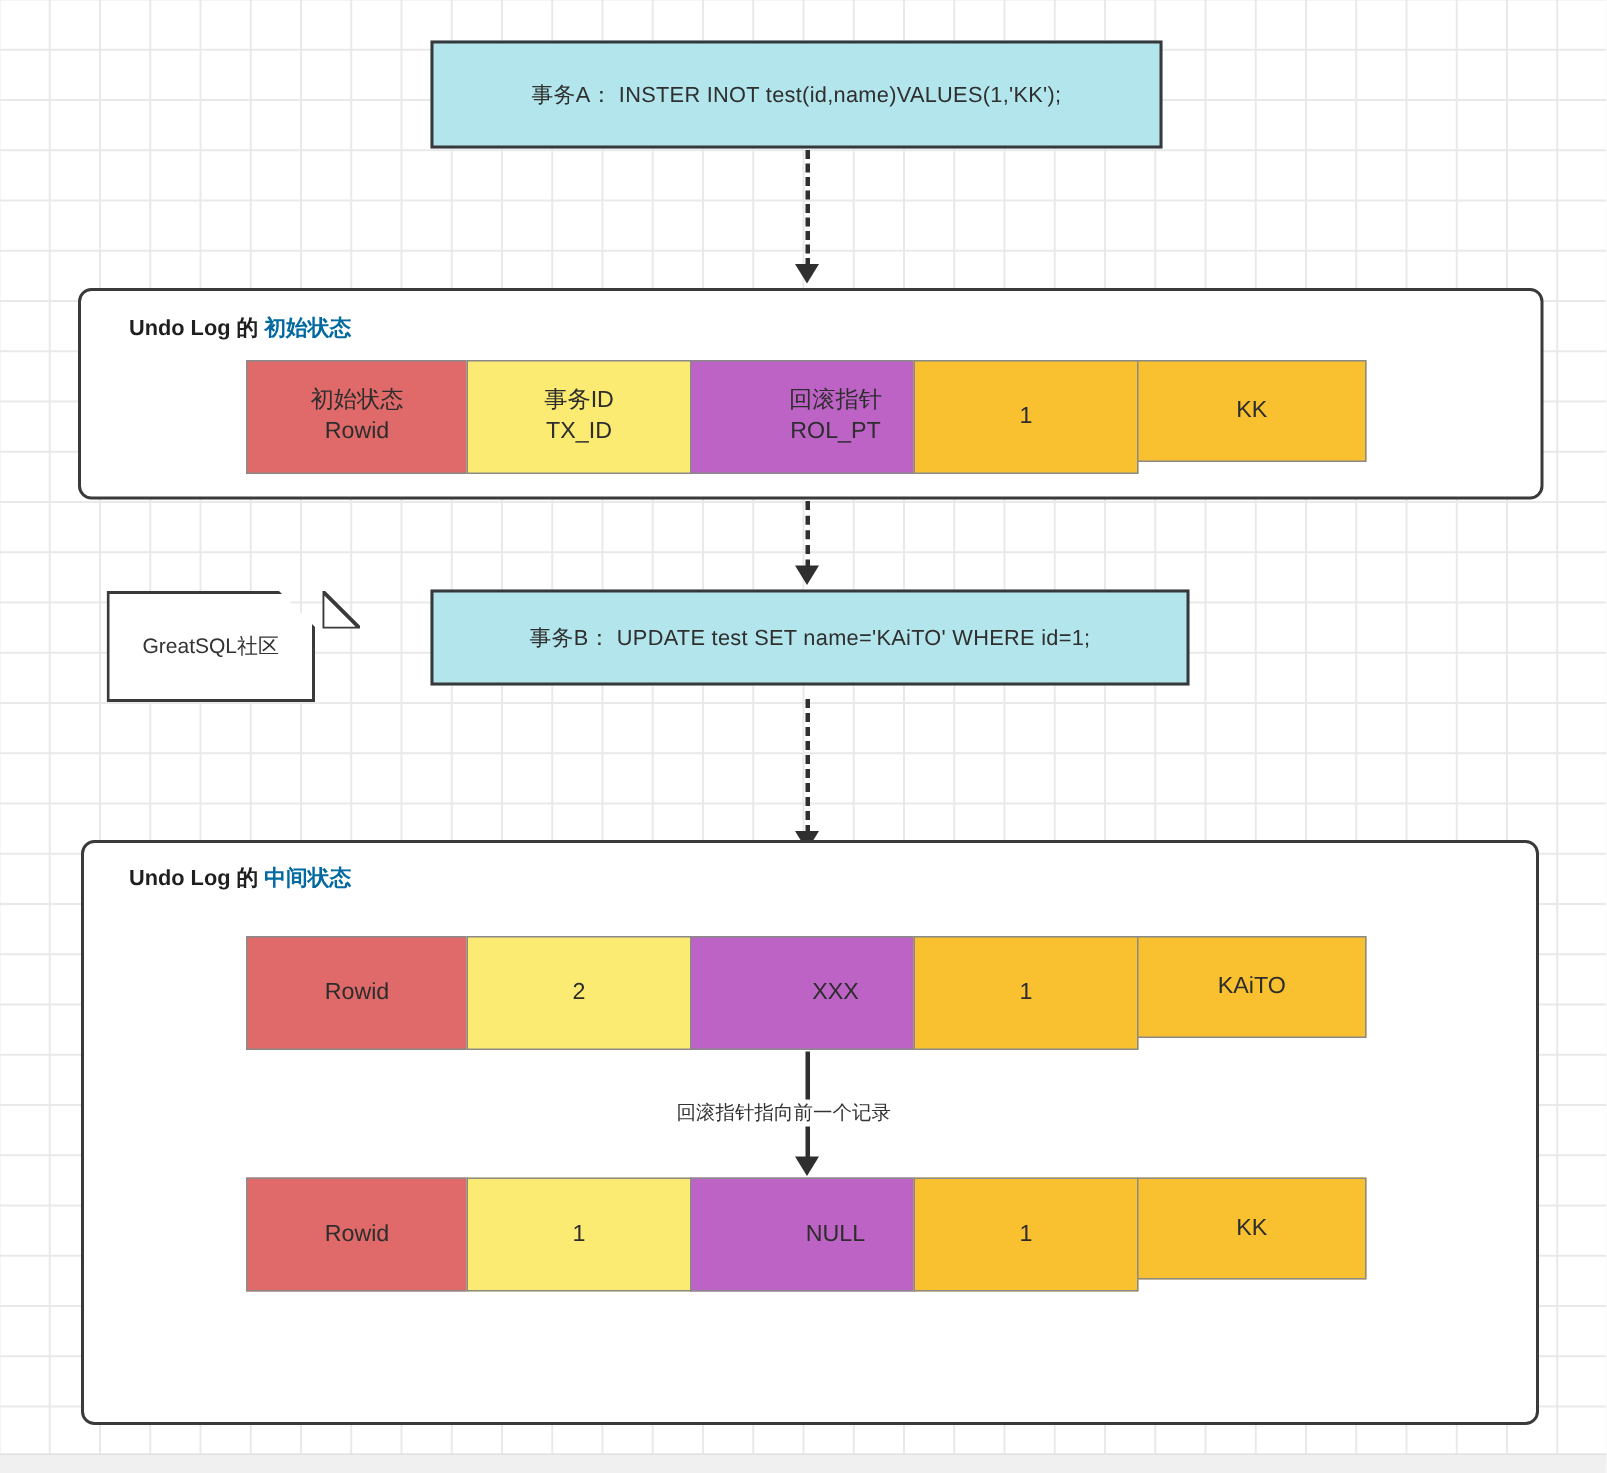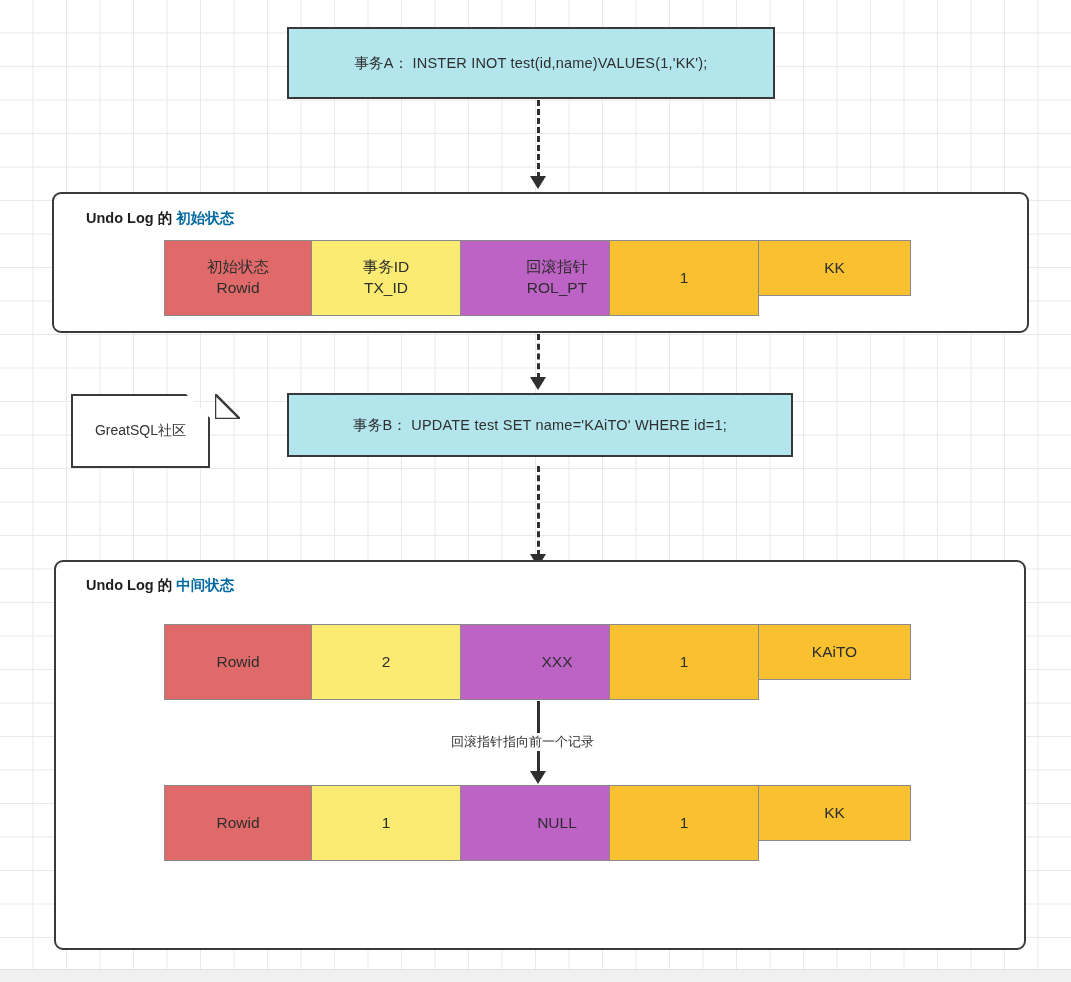--- a/index.html
+++ b/index.html
@@ -97,21 +97,21 @@
   .c-orange { background: #f9c12f; }
 
   #row-initial { left: 164px; top: 240px; }
   #row-mid-1   { left: 164px; top: 624px; }
   #row-mid-2   { left: 164px; top: 785px; }
 
   .w1 { width: 148px; height: 76px; }
   .w2 { width: 150px; height: 76px; }
   .w3 { width: 150px; height: 76px; padding-left: 44px; }
   .w4 { width: 150px; height: 76px; }
-  .w5 { width: 153px; height: 56px; }
+  .w5 { width: 153px; height: 68px; }
 
   
   .arrow-line {
     position: absolute;
     width: 0;
     border-left-width: 3px;
     border-left-color: #2f2f2f;
   }
   .arrow-dashed { border-left-style: dashed; }
   .arrow-solid  { border-left-style: solid; }

